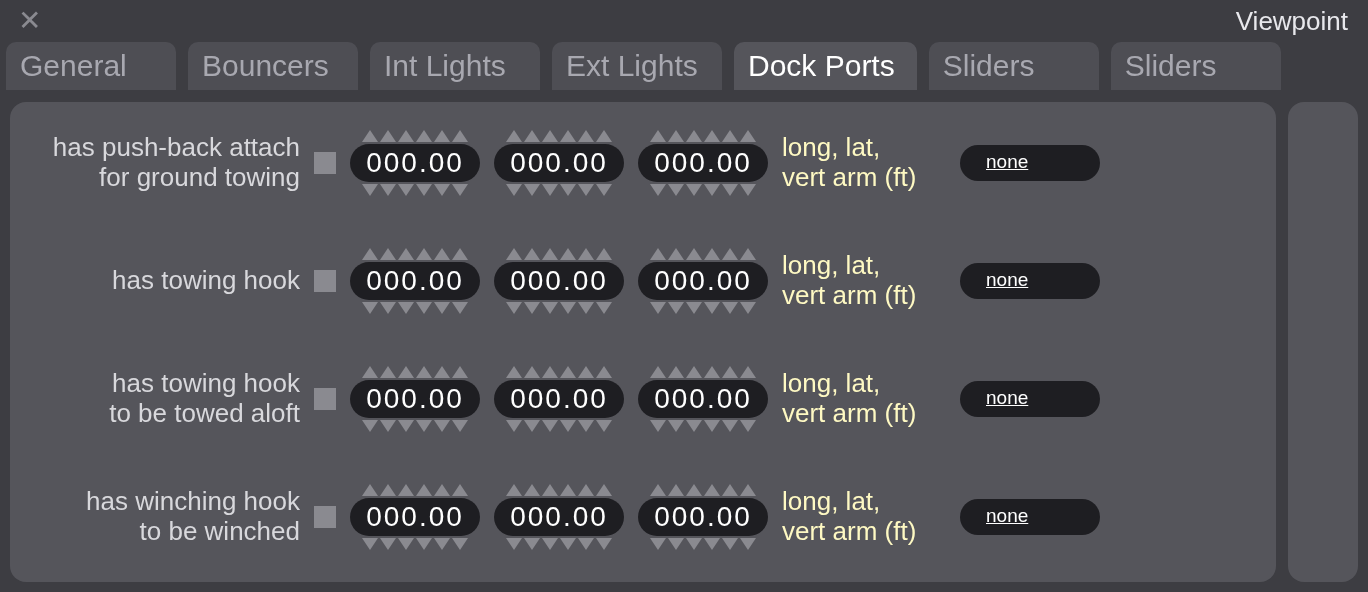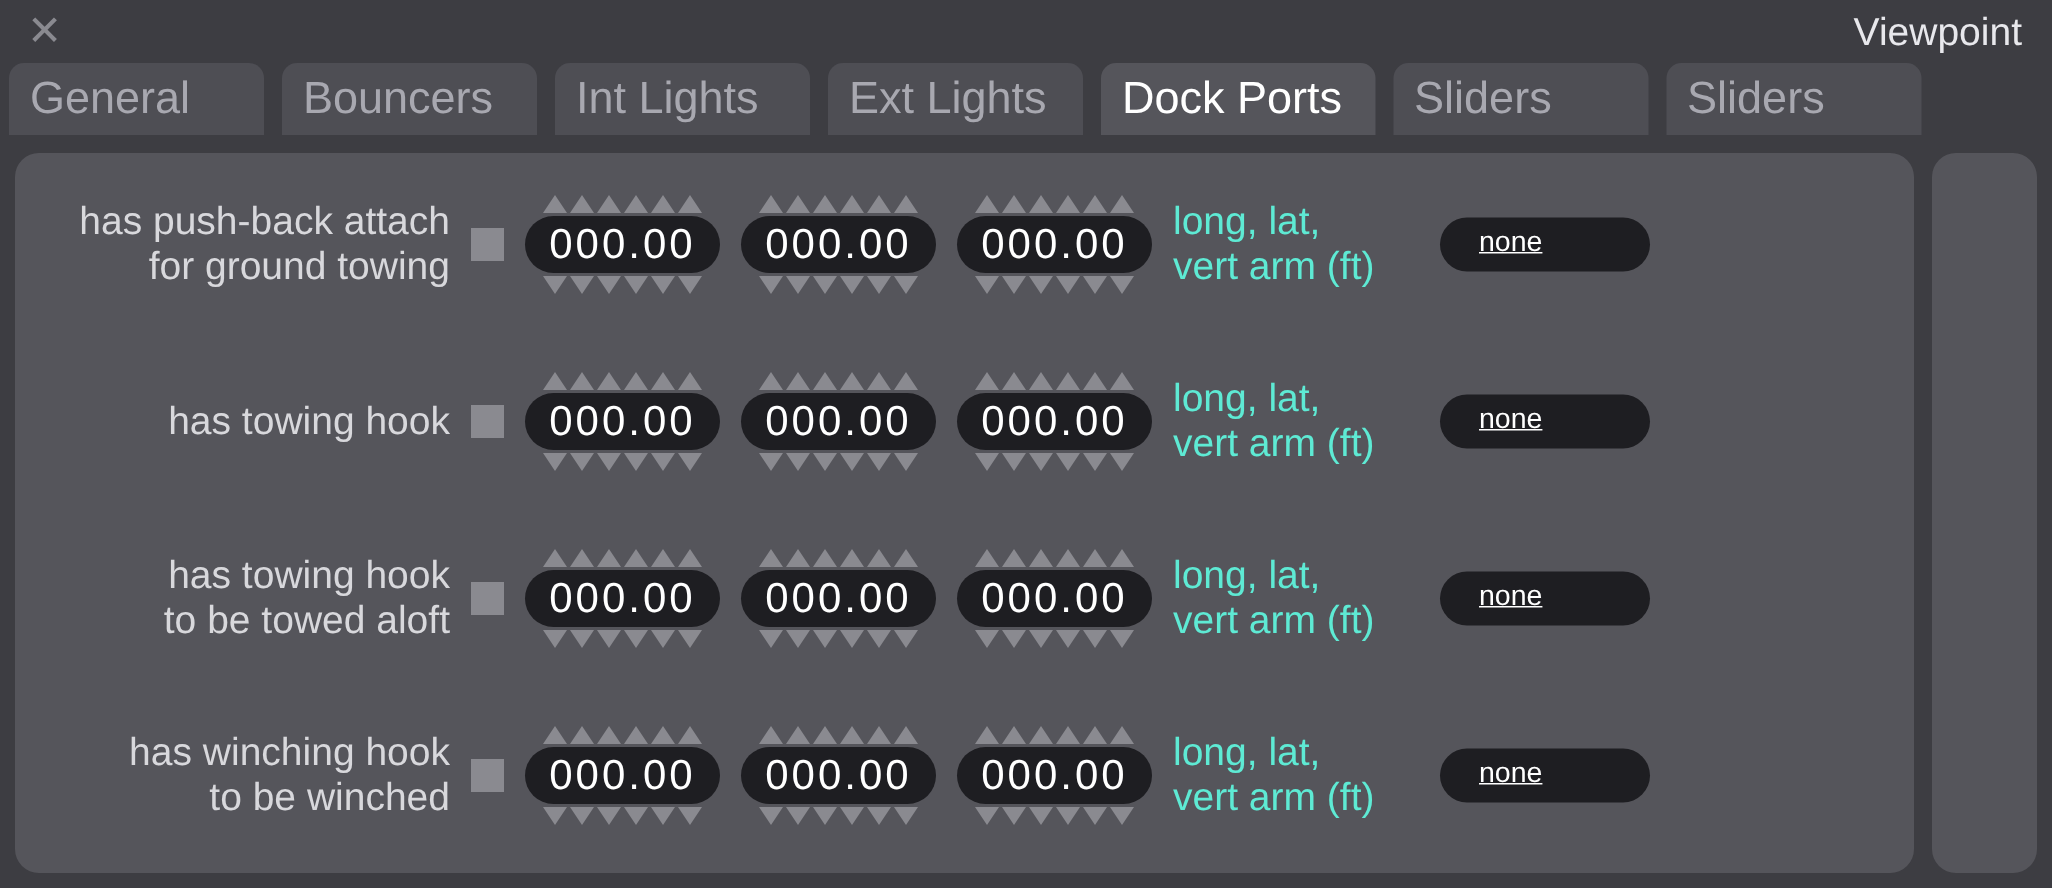--- a/index.html
+++ b/index.html
@@ -127,21 +127,21 @@
     letter-spacing: 2px;
     border-radius: 20px;
     width: 100%;
     text-align: center;
     padding: 3px 8px;
     margin: 2px 0;
   }
   .unit-label {
     margin-left: 14px;
     font-size: 26px;
-    color: #5eead4;
+    color: #fef9c3;
     line-height: 1.15;
     width: 150px;
   }
   .dropdown {
     background: #1e1e22;
     color: #ffffff;
     font-size: 19px;
     border-radius: 24px;
     padding: 6px 34px 8px 26px;
     margin-left: 28px;

